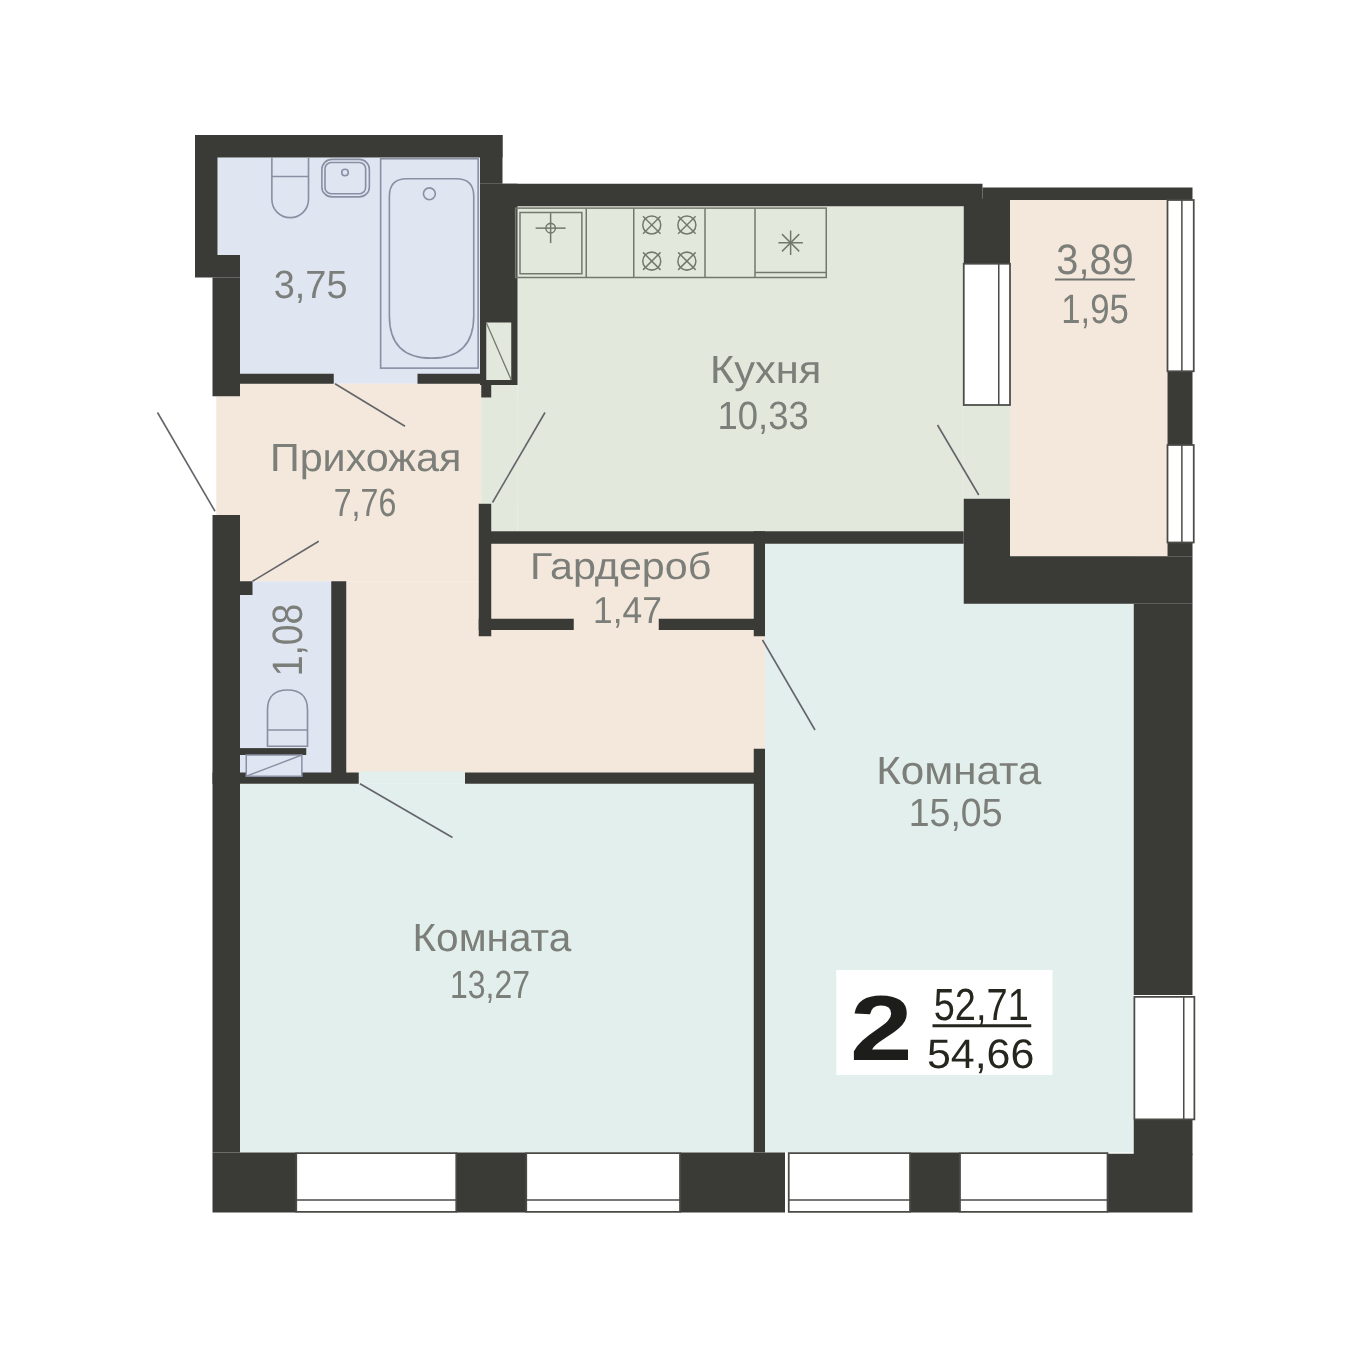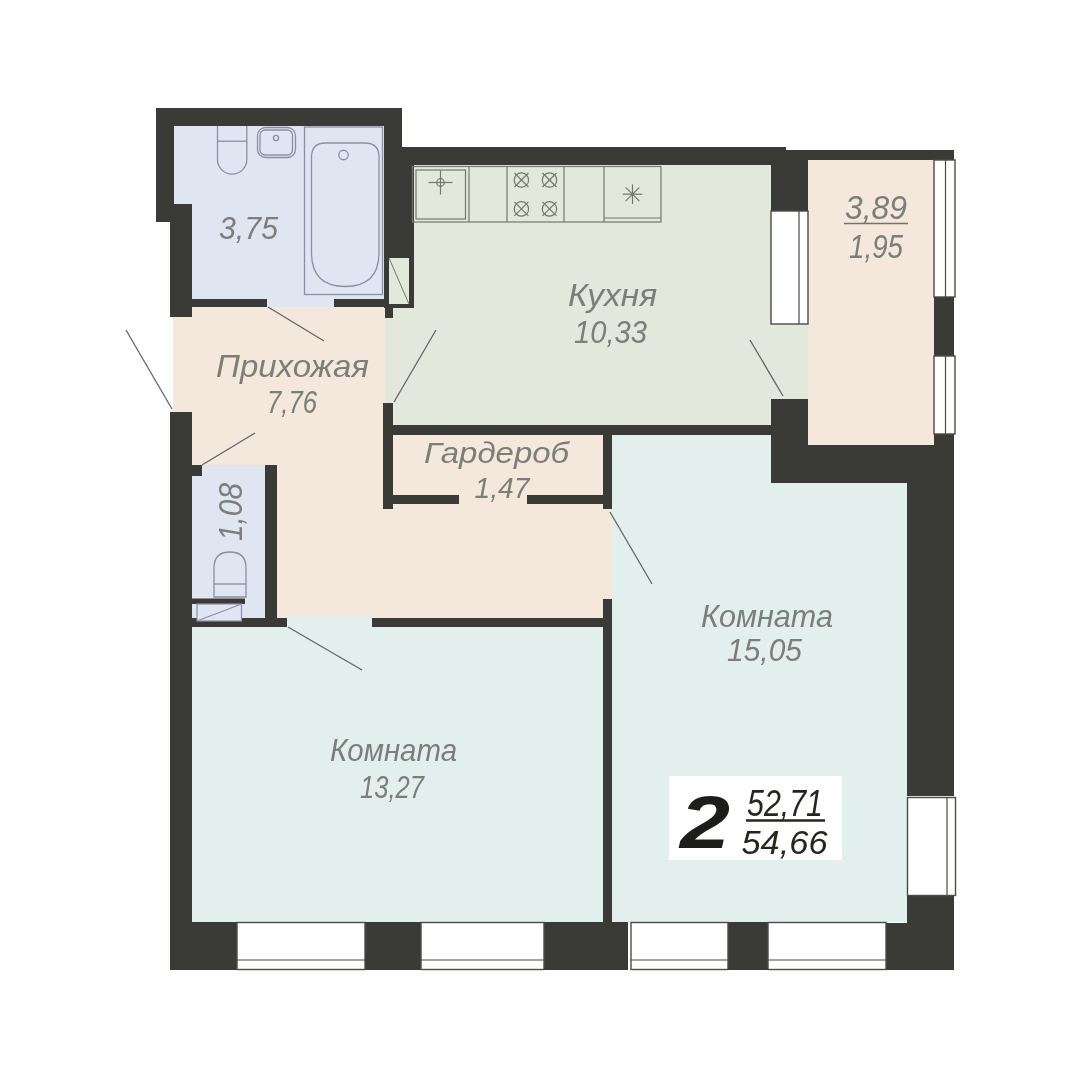--- a/index.html
+++ b/index.html
@@ -1,16 +1,16 @@
 <!DOCTYPE html>
 <html><head>
 <meta charset="utf-8">
 <style>
   html,body{margin:0;padding:0;background:#ffffff;}
-  .wrap{width:1081px;height:1080px;position:relative;overflow:hidden;background:#ffffff;font-style:italic;}
+  .wrap{width:1081px;height:1080px;position:relative;overflow:hidden;background:#ffffff;}
   text{font-family:"Liberation Sans", sans-serif;}
 </style>
 </head>
 <body>
 <div class="wrap">
 <svg width="1081" height="1080" viewBox="0 0 1081 1080" xmlns="http://www.w3.org/2000/svg">
 
 <rect x="0" y="0" width="1081" height="1080" fill="#ffffff"></rect>
 
 <rect x="174" y="126" width="210" height="181" fill="#e0e5f2"></rect>

